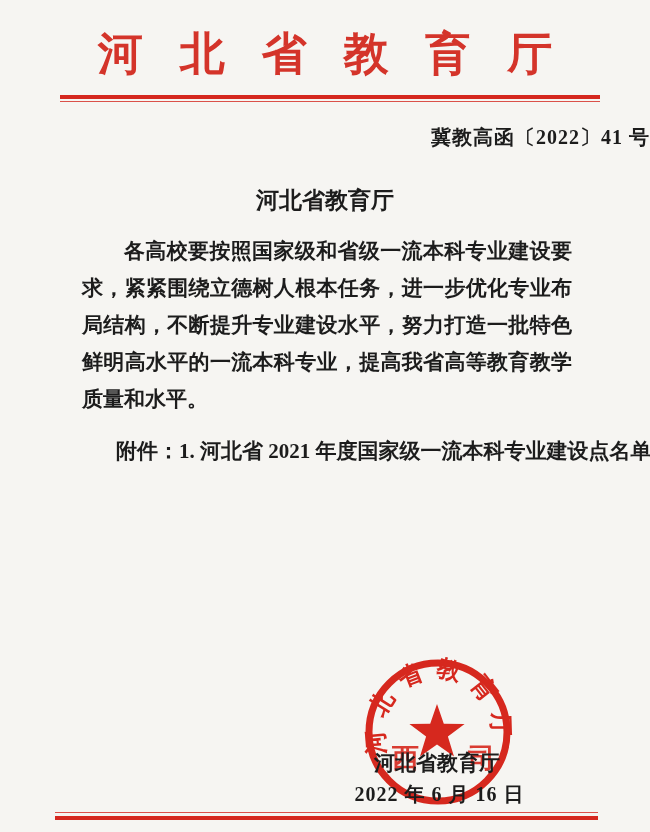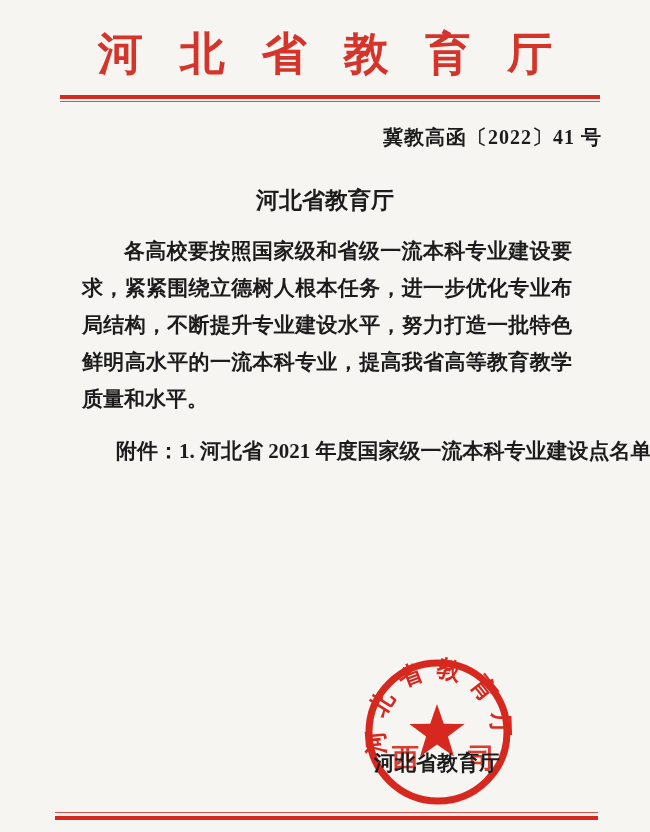--- a/index.html
+++ b/index.html
@@ -21,21 +21,20 @@
     letter-spacing: 0.82em;
     text-indent: 0.82em;
     line-height: 1;
     white-space: nowrap;
   }
   .rule-top { margin: 18px 50px 0 60px; }
   .rule-top .thick { height: 4px; background: #d5281f; }
   .rule-top .thin  { height: 1px; background: #d5281f; margin-top: 2px; opacity: .8; }
   .doc-no {
     margin-top: 22px;
-    padding-right: 48px;
     text-align: right;
     font-size: 20px;
     font-weight: bold;
     letter-spacing: 1px;
   }
   .title-block {
     margin-top: 30px;
     text-align: center;
     font-weight: bold;
   }
@@ -124,19 +123,20 @@
         <path id="sealArc" d="M 26.1 98.2 A 55 55 0 1 1 125.9 98.2" fill="none"></path>
       </defs>
       <text font-size="24" font-weight="bold" fill="#d6281e" letter-spacing="11">
         <textPath href="#sealArc" startOffset="2">河北省教育厅</textPath>
       </text>
     </svg>
   </div>
 
   <div class="sig">河北省教育厅</div>
 
+  <div class="sig-date">2022 年 6 月 16 日</div>
 
   <div class="rule-bottom">
     <div class="thin"></div>
     <div class="thick"></div>
   </div>
 
 </div>
 
 </body></html>

